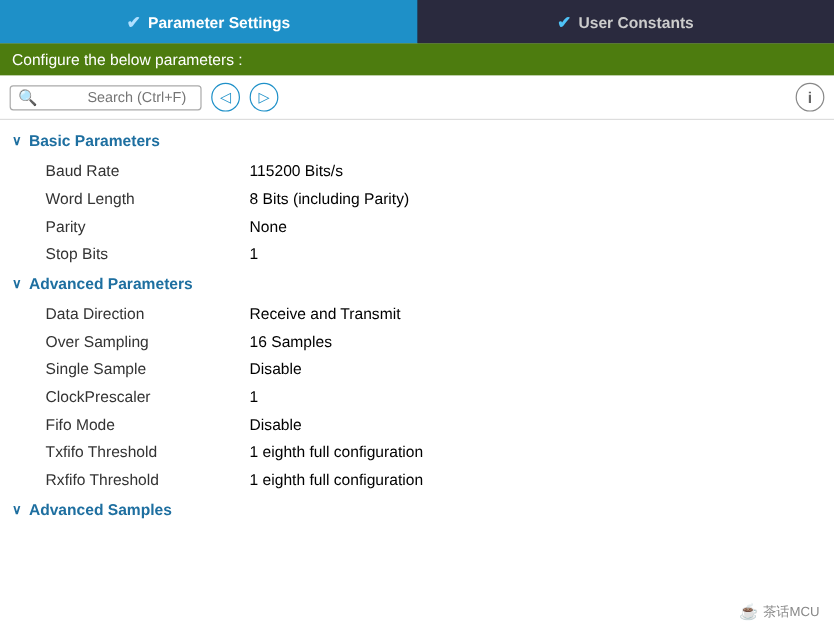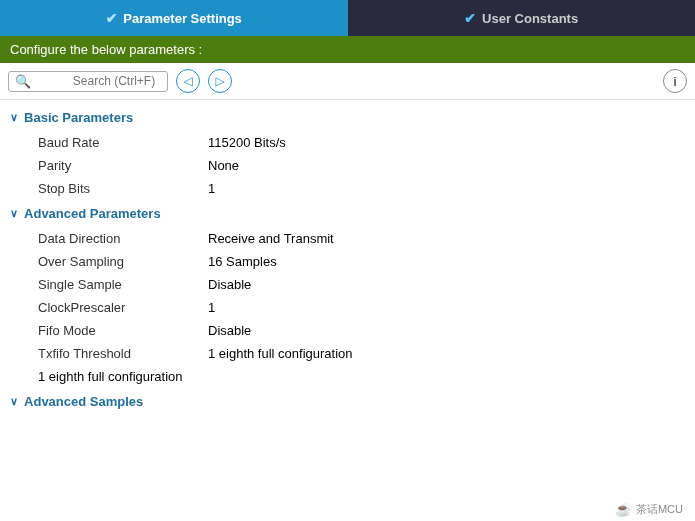--- a/index.html
+++ b/index.html
@@ -207,20 +207,24 @@
     <span class="chevron">∨</span>
     <span>Basic Parameters</span>
   </div>
 
   <div>
     <div class="param-row">
       <span class="param-name">Baud Rate</span>
       <span class="param-value">115200 Bits/s</span>
     </div>
     <div class="param-row">
+      <span class="param-name">Word Length</span>
+      <span class="param-value">8 Bits (including Parity)</span>
+    </div>
+    <div class="param-row">
       <span class="param-name">Parity</span>
       <span class="param-value">None</span>
     </div>
     <div class="param-row">
       <span class="param-name">Stop Bits</span>
       <span class="param-value">1</span>
     </div>
   </div>
 
   <div class="section-header">
@@ -247,20 +251,21 @@
     </div>
     <div class="param-row">
       <span class="param-name">Fifo Mode</span>
       <span class="param-value">Disable</span>
     </div>
     <div class="param-row">
       <span class="param-name">Txfifo Threshold</span>
       <span class="param-value">1 eighth full configuration</span>
     </div>
     <div class="param-row">
+      <span class="param-name">Rxfifo Threshold</span>
       <span class="param-value">1 eighth full configuration</span>
     </div>
   </div>
 
   <div class="section-header">
     <span class="chevron">∨</span>
     <span>Advanced Samples</span>
   </div>
 
 </div>

